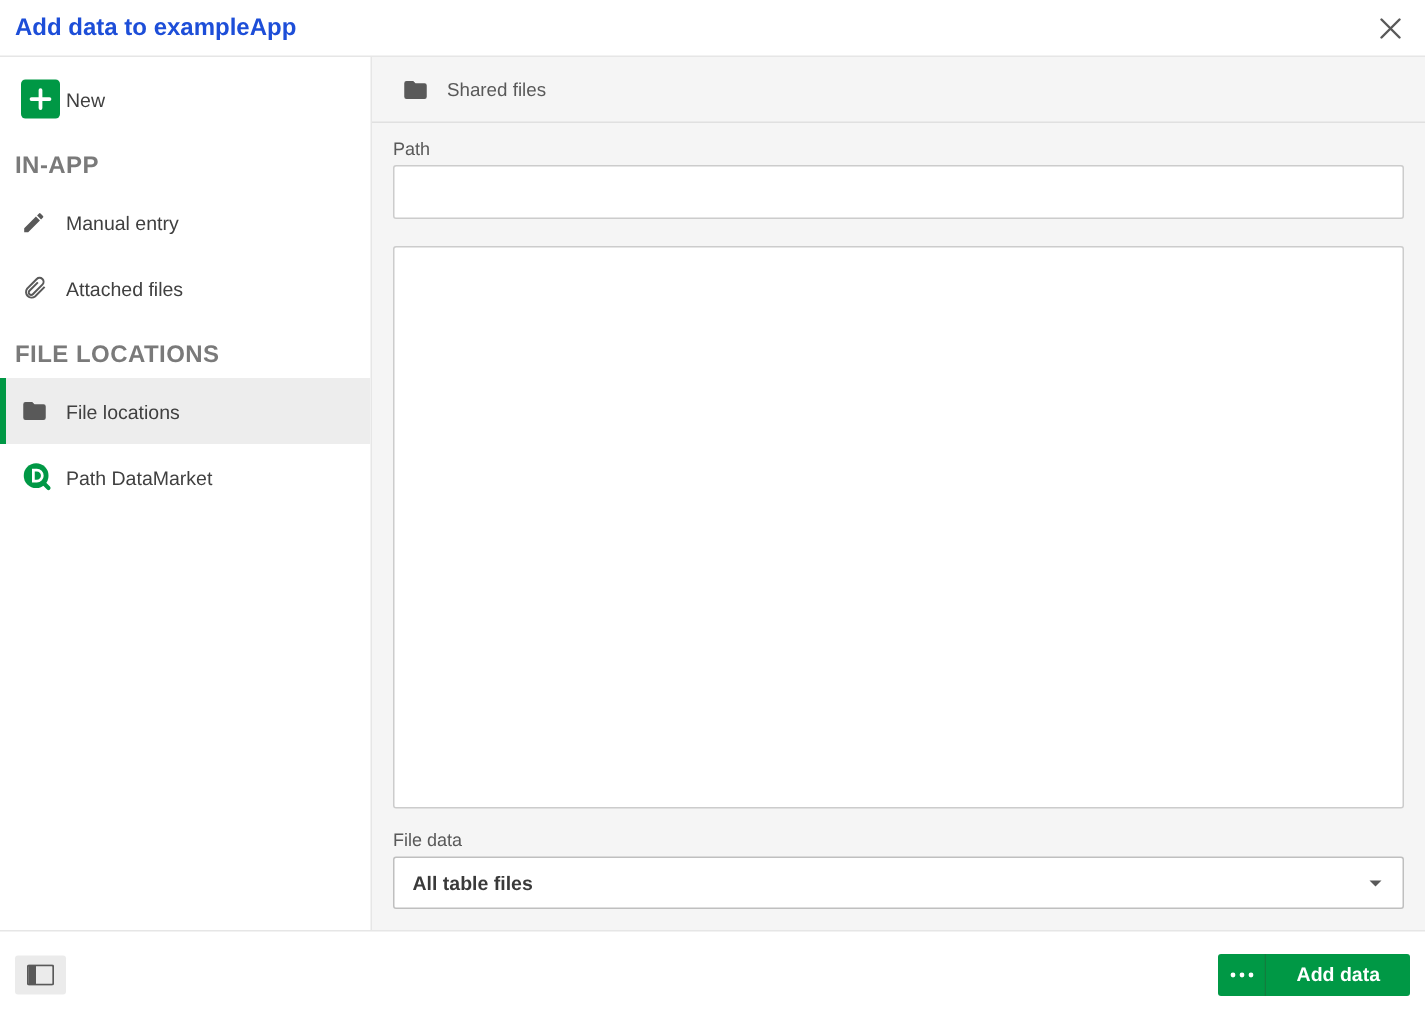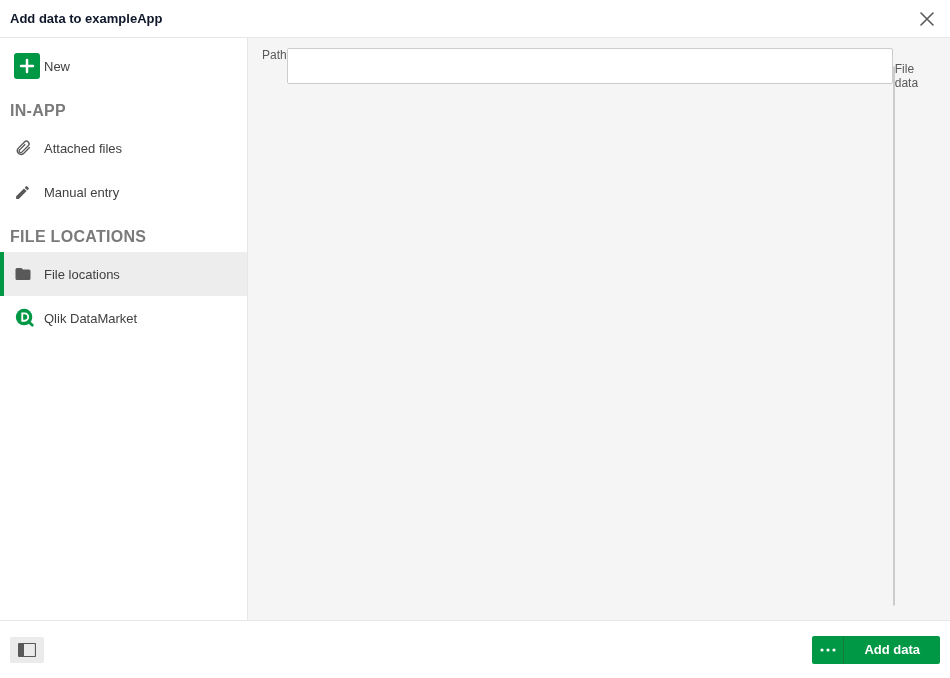--- a/index.html
+++ b/index.html
@@ -1,42 +1,42 @@
 <!DOCTYPE html>
 <html><head>
 <meta charset="utf-8">
 <style>
   * { box-sizing: border-box; margin: 0; padding: 0; }
   html, body { width: 950px; height: 678px; font-family: Arial, Helvetica, sans-serif; background: #fff; overflow: hidden; }
   body { display: flex; flex-direction: column; }
 
   
   .header { height: 38px; border-bottom: 1px solid #e6e6e6; display: flex; align-items: center; justify-content: space-between; padding: 0 14px 0 10px; }
-  .header-title { font-size: 13px; font-weight: 700; color: #0f172a; }
+  .header-title { font-size: 16px; font-weight: 700; color: #1d4ed8; }
   .close-btn { width: 18px; height: 18px; display:flex; align-items:center; justify-content:center; cursor: pointer; color:#595959;}
 
   
   .body { flex: 1; display: flex; min-height: 0; }
 
   
   .sidebar { width: 248px; border-right: 1px solid #e6e6e6; background: #fff; padding-top: 6px; overflow:auto;}
   .side-item { height: 44px; display: flex; align-items: center; padding: 0 10px 0 14px; cursor: pointer; font-size: 13px; color: #404040; }
   .side-item .icon-slot { width: 30px; display:flex; align-items:center; justify-content:flex-start; color:#595959;}
   .side-item.new .icon-slot { }
   .side-item.new .plus-box { width:26px; height:26px; background:#009845; border-radius:3px; display:flex; align-items:center; justify-content:center; color:#fff; font-size:20px; font-weight:700;}
   .side-item.active { background: #ededed; border-left: 4px solid #009845; padding-left: 10px; }
   .section-label { font-size: 16px; font-weight: 700; color: #7a7a7a; letter-spacing: 0.3px; padding: 14px 10px 6px 10px; }
 
   
   .main { flex: 1; background: #f5f5f5; display: flex; flex-direction: column; min-width:0;}
   .main-header { height: 44px; border-bottom: 1px solid #e0e0e0; display:flex; align-items:center; padding: 0 20px; background:#f5f5f5;}
   .main-header .icon-slot { width: 30px; color:#595959; display:flex; align-items:center;}
   .main-header .label { font-size: 12.5px; color: #595959; }
 
-  .main-content { flex:1; padding: 10px 14px 14px 14px; display:flex; overflow:auto;}
+  .main-content { flex:1; padding: 10px 14px 14px 14px; display:flex; flex-direction:column; overflow:auto;}
   .field-label { font-size: 12px; color:#595959; margin-bottom:4px;}
   .path-input { width: 100%; height: 36px; border: 1px solid #cccccc; border-radius: 2px; background: #ffffff; padding: 0 8px; font-size: 13px; }
   .file-list { flex:1; margin-top:18px; border:1px solid #cccccc; border-radius:2px; background:#ffffff; min-height:200px;}
   .filetype-wrap { margin-top: 14px; }
   .filetype-select { width:100%; height:35px; border:1px solid #bfbfbf; border-radius:2px; background:#ffffff; display:flex; align-items:center; justify-content:space-between; padding:0 12px; cursor:pointer;}
   .filetype-select .value { font-size:13px; font-weight:700; color:#3a3a3a; }
   .filetype-select .caret { color:#595959; }
 
   
   .footer { height: 58px; border-top: 1px solid #e6e6e6; display:flex; align-items:center; justify-content:space-between; padding: 0 10px;}
@@ -71,34 +71,34 @@
             </svg>
         </span>
       </span>
       <span>New</span>
     </div>
 
     <div class="section-label">IN-APP</div>
 
     <div class="side-item">
       <span class="icon-slot">
+        <svg width="17" height="17" viewBox="0 0 24 24" fill="currentColor">
+            <path d="M3 17.25V21h3.75L17.81 9.94l-3.75-3.75L3 17.25zM20.71 7.04a1 1 0 0 0 0-1.41l-2.34-2.34a1 1 0 0 0-1.41 0l-1.83 1.83 3.75 3.75 1.83-1.83z"></path>
+          </svg>
+      </span>
+      <span>Manual entry</span>
+    </div>
+
+    <div class="side-item">
+      <span class="icon-slot">
         <svg width="18" height="18" viewBox="0 0 24 24" fill="none" stroke="currentColor" stroke-width="1.8">
             <path d="M21 11l-8.5 8.5a5 5 0 0 1-7-7L14 4a3.5 3.5 0 0 1 5 5l-8.5 8.5a2 2 0 0 1-3-3L15 7"></path>
           </svg>
       </span>
       <span>Attached files</span>
-    </div>
-
-    <div class="side-item">
-      <span class="icon-slot">
-        <svg width="17" height="17" viewBox="0 0 24 24" fill="currentColor">
-            <path d="M3 17.25V21h3.75L17.81 9.94l-3.75-3.75L3 17.25zM20.71 7.04a1 1 0 0 0 0-1.41l-2.34-2.34a1 1 0 0 0-1.41 0l-1.83 1.83 3.75 3.75 1.83-1.83z"></path>
-          </svg>
-      </span>
-      <span>Manual entry</span>
     </div>
 
     <div class="section-label">FILE LOCATIONS</div>
 
     <div class="side-item active">
       <span class="icon-slot">
         <svg width="18" height="18" viewBox="0 0 24 24" fill="currentColor">
             <path d="M10 4H4a2 2 0 0 0-2 2v12a2 2 0 0 0 2 2h16a2 2 0 0 0 2-2V8a2 2 0 0 0-2-2h-8l-2-2z"></path>
           </svg>
       </span>
@@ -107,34 +107,50 @@
 
 
     <div class="side-item">
       <span class="icon-slot">
         <svg width="22" height="22" viewBox="0 0 24 24">
             <circle cx="11" cy="11" r="9" fill="#009845"></circle>
             <path d="M8 6h3.5a5 5 0 0 1 0 10H8V6z M10 8v6h1.5a3 3 0 0 0 0-6H10z" fill="#fff"></path>
             <path d="M16 16 L20 20" stroke="#009845" stroke-width="3" stroke-linecap="round"></path>
           </svg>
       </span>
-      <span>Qlik DataMarket</span>
+      <span>Path DataMarket</span>
     </div>
   </div>
 
   <div class="main">
+    <div class="main-header">
+      <span class="icon-slot">
+        <svg width="18" height="18" viewBox="0 0 24 24" fill="currentColor">
+            <path d="M10 4H4a2 2 0 0 0-2 2v12a2 2 0 0 0 2 2h16a2 2 0 0 0 2-2V8a2 2 0 0 0-2-2h-8l-2-2z"></path>
+          </svg>
+      </span>
+      <span class="label">Shared files</span>
+    </div>
 
     <div class="main-content">
       <div class="field-label">Path</div>
       <input type="text" class="path-input" value="" style="">
 
       <div class="file-list"></div>
 
       <div class="filetype-wrap">
         <div class="field-label">File data</div>
+        <div class="filetype-select">
+          <span class="value">All table files</span>
+          <span class="caret">
+            <svg width="12" height="12" viewBox="0 0 12 12">
+                <path d="M2 4 L6 8 L10 4 Z" fill="currentColor"></path>
+              </svg>
+          </span>
+        </div>
       </div>
     </div>
   </div>
 </div>
 
 <div class="footer">
   <div class="footer-left">
     <div class="panel-toggle">
       <svg width="18" height="14" viewBox="0 0 18 14">
           <rect x="0.5" y="0.5" width="17" height="13" rx="1" fill="none" stroke="currentColor" stroke-width="1.2"></rect>

